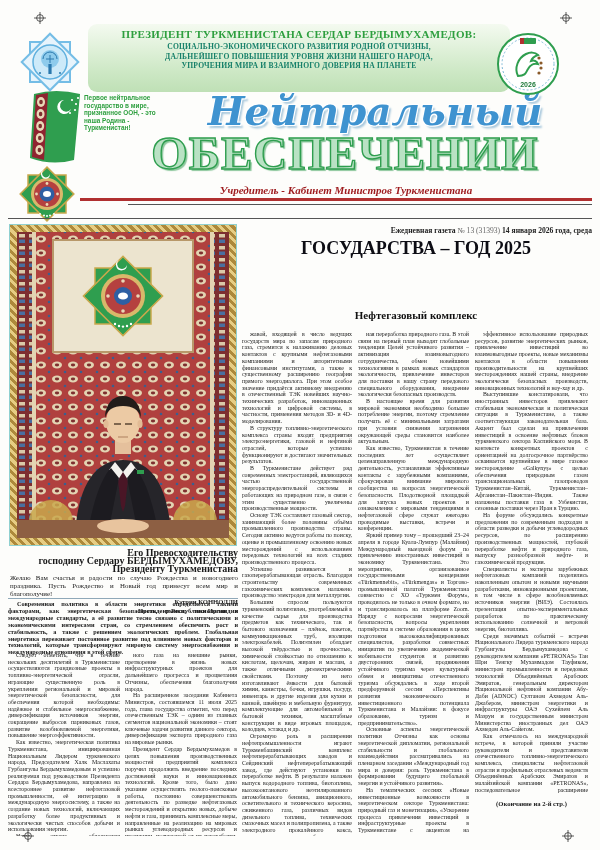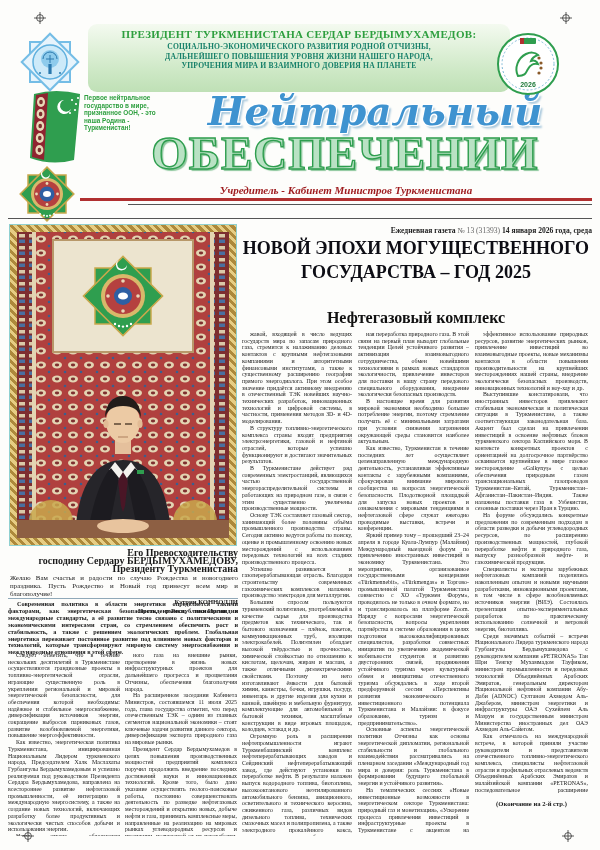--- a/index.html
+++ b/index.html
@@ -17,21 +17,21 @@
   .title-caps{left:98px;top:126px;width:494px;text-align:center;font-family:"Liberation Serif",serif;font-weight:bold;font-size:47px;letter-spacing:1px;color:#b9e2c4;-webkit-text-stroke:1.4px #2f9e4f;text-shadow:2px 2px 1px #8cc79c;}
   .founder{left:100px;top:184px;width:492px;text-align:center;font-weight:bold;font-style:italic;font-size:11px;color:#9e1b1e;}
   .rule-red{left:80px;top:198px;width:512px;height:2.5px;background:#b03030;}
   .rule-thin1{left:128px;top:204px;width:464px;height:1px;background:#555;}
   .issue-line{left:128px;top:206.5px;width:464px;text-align:right;font-size:7.6px;color:#222;margin-top:19px;}
   .issue-line .b{font-weight:bold;}
   .issue-line .n{color:#666;}
   .rule-thin2{left:8px;top:218px;width:584px;height:1px;background:#555;}
   
   .headline{left:240px;top:237px;width:352px;text-align:center;font-weight:bold;font-size:18px;line-height:23.5px;color:#0d0d14;}
-  .subtitle{left:240px;top:309px;width:352px;text-align:center;font-weight:bold;font-size:16px;color:#111;}
+  .subtitle{left:240px;top:309px;width:352px;text-align:center;font-weight:bold;font-size:11px;color:#111;}
   
   .photo{left:10px;top:225px;width:212px;height:306px;border:7px solid #c9a84c;border-image:repeating-linear-gradient(45deg,#e6cd83 0 3px,#ad893b 3px 6px) 7;outline:1px solid #8fd0d0;background:#b5413f;}
   
   .greet{left:10px;top:549px;width:228px;}
   .greet .to{font-weight:bold;font-size:10px;line-height:8px;text-align:right;}
   .greet .body{font-size:6.9px;line-height:7.8px;text-align:justify;margin-top:1px;}
   .greet .from{font-weight:bold;font-size:6.6px;line-height:7.4px;text-align:right;margin-top:1px;}
   .divider{left:8px;top:598px;width:230px;height:1px;background:#8fa8b8;}
   .lead{left:8px;top:601px;width:230px;font-weight:bold;font-size:6.2px;line-height:6.9px;text-align:justify;}
   .lead p{margin:0;text-indent:9px;}
@@ -145,21 +145,20 @@
 <div class="abs rule-red"></div>
 <div class="abs rule-thin1"></div>
 <div class="abs issue-line">
   <span class="b">Ежедневная газета</span>
   <span class="n">№ 13 (31393)</span>
   <span class="b">14 января 2026 года, среда</span>
 </div>
 <div class="abs rule-thin2"></div>
 
 <div class="abs headline">
-  <div>НОВОЙ ЭПОХИ МОГУЩЕСТВЕННОГО</div>
   <div>ГОСУДАРСТВА – ГОД 2025</div>
 </div>
 <div class="abs subtitle">Нефтегазовый комплекс</div>
 
 <div class="abs photo">
 <svg width="212" height="306" viewBox="0 0 212 306">
   <defs>
     <pattern id="guls" width="16" height="14" patternUnits="userSpaceOnUse">
       <rect width="16" height="14" fill="#b0403e"></rect>
       <ellipse cx="8" cy="7" rx="5" ry="3.4" fill="#e3d4b2"></ellipse>

